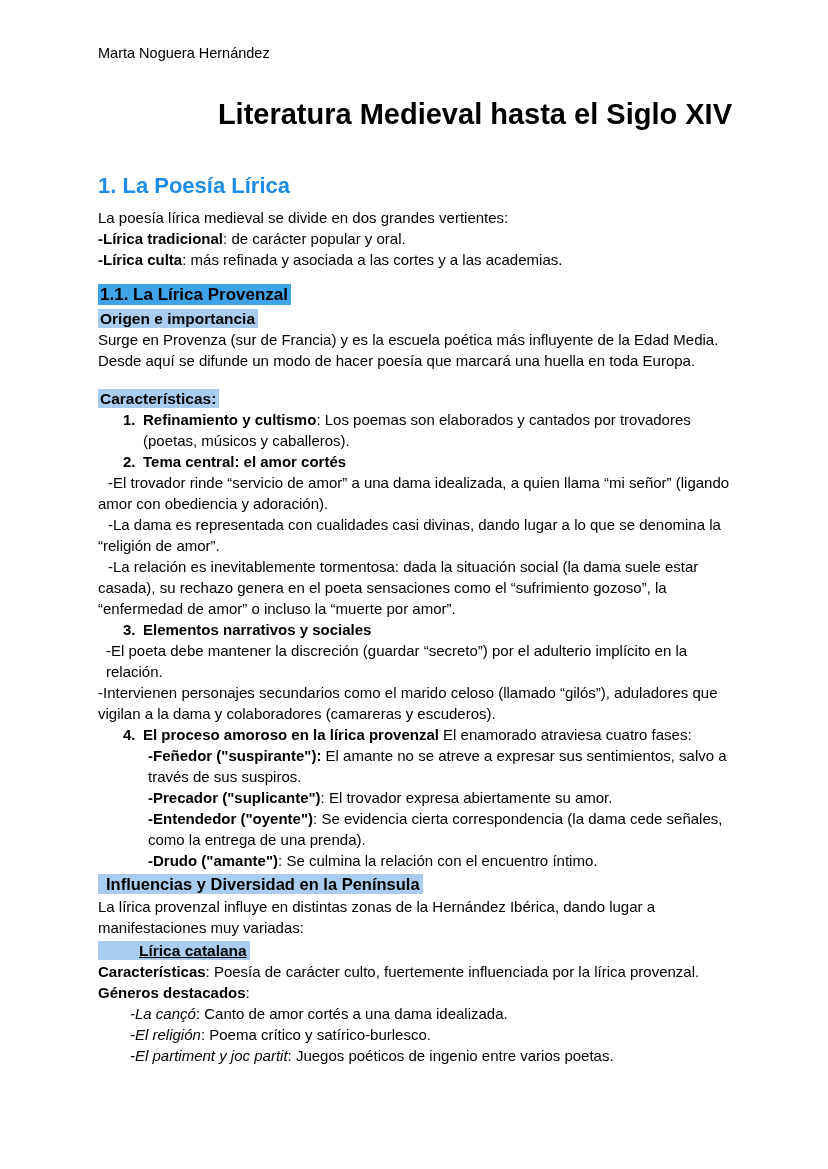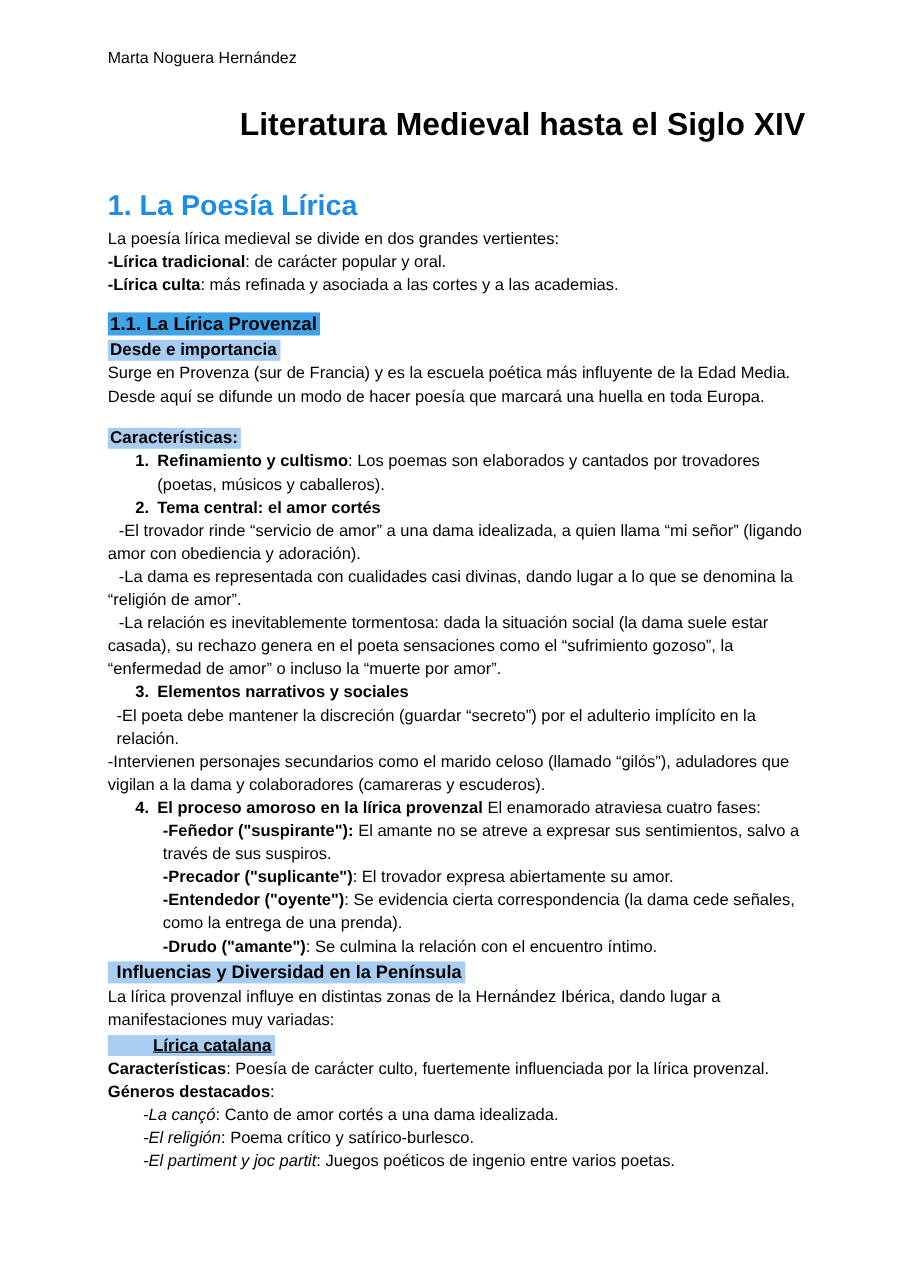--- a/index.html
+++ b/index.html
@@ -19,21 +19,21 @@
   .author { font-size: 14.5px; line-height: 19px; }
   .title {
     margin: 33px 0 0 0;
     font-size: 29px;
     line-height: 36px;
     font-weight: 700;
     text-align: right;
   }
   .h2 {
     margin: 40px 0 7px 0;
-    font-size: 26px;
+    font-size: 22px;
     line-height: 28px;
     font-weight: 700;
     color: var(--heading-blue, #1d8ce8);
   }
   p { margin: 0; }
   b { font-weight: 700; }
   .hl { padding: 1px 3px 1px 2px; }
   .hl.dark  { background: var(--highlight-dark, #3fa3e9); }
   .hl.light { background: var(--highlight-light, #a8cdf0); }
   .padl { padding-left: 8px; margin-top: 28px; }
@@ -59,21 +59,21 @@
   <h1 class="title">Literatura Medieval hasta el Siglo XIV</h1>
 
   <h2 class="h2">1. La Poesía Lírica</h2>
 
   <p>La poesía lírica medieval se divide en dos grandes vertientes:</p>
   <p><b>-Lírica tradicional</b><span>: de carácter popular y oral.</span></p>
   <p><b>-Lírica culta</b><span>: más refinada y asociada a las cortes y a las academias.</span></p>
 
   <div class="h3line"><span class="hl dark">1.1. La Lírica Provenzal</span></div>
 
-  <div class="h4line"><span class="hl light">Desde e importancia</span></div>
+  <div class="h4line"><span class="hl light">Origen e importancia</span></div>
   <p>Surge en Provenza (sur de Francia) y es la escuela poética más influyente de la Edad Media. Desde aquí se difunde un modo de hacer poesía que marcará una huella en toda Europa.</p>
 
   <div class="gap15"></div>
 
   <div class="h4line"><span class="hl light">Características:</span></div>
 
   <div class="oli">
     <span class="num">1.</span>
     <b>Refinamiento y cultismo</b><span>: Los poemas son elaborados y cantados por trovadores (poetas, músicos y caballeros).</span>
   </div>

